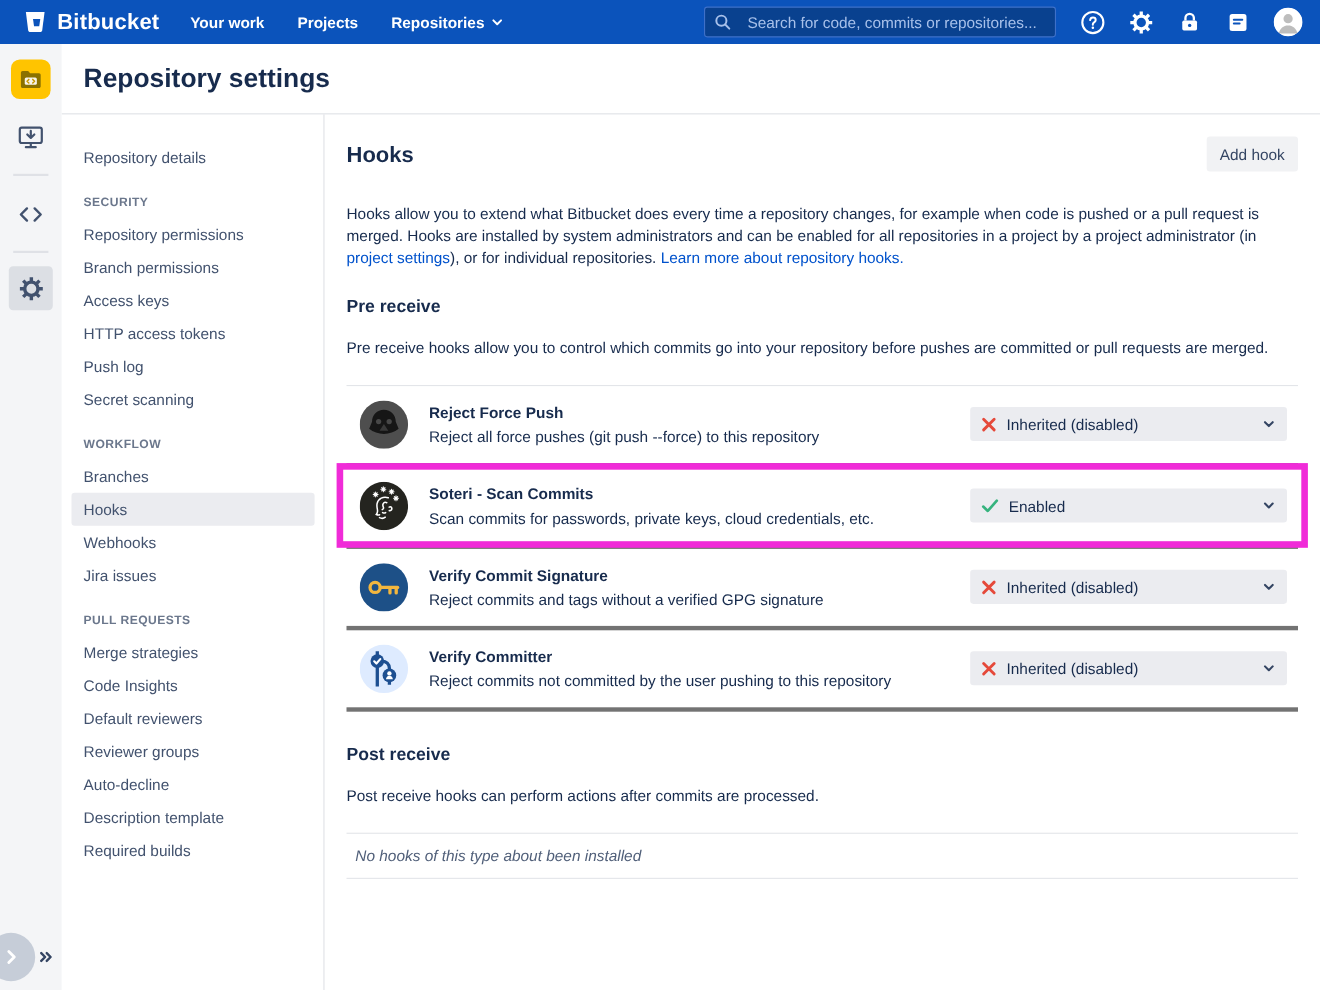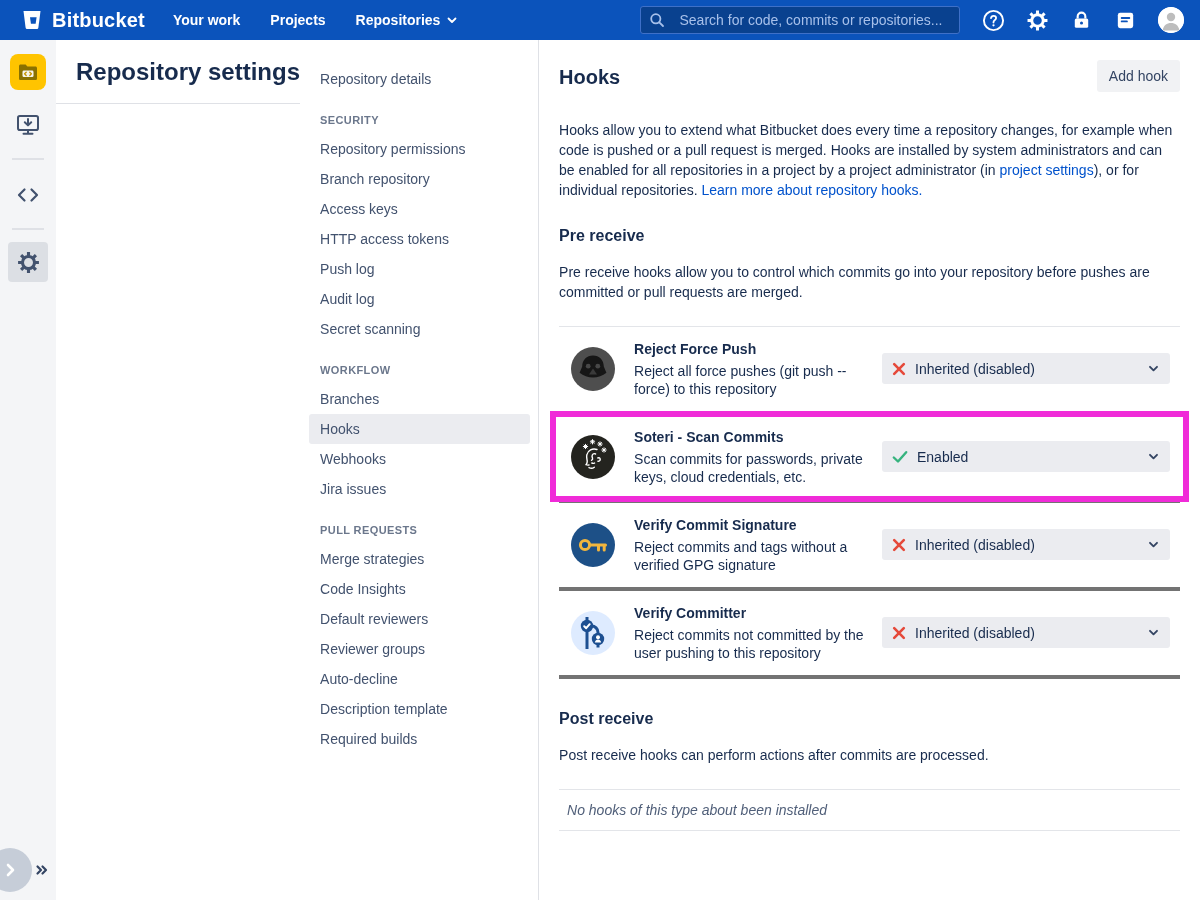--- a/index.html
+++ b/index.html
@@ -38,21 +38,21 @@
     align-items:center; padding-top:14px; position:relative; flex:none;
   }
   .repo-avatar { width:36px; height:36px; border-radius:8px; background:#FFC400; display:flex; align-items:center; justify-content:center; cursor:pointer; }
   .rail-icon { margin-top:22px; cursor:pointer; display:flex; }
   .rail-divider { width:32px; height:2px; background:#DFE1E6; margin-top:20px; }
   .rail-icon.boxed { width:40px; height:40px; background:#DCDFE4; border-radius:4px; align-items:center; justify-content:center; margin-top:12px; }
   .expand-ctl { position:absolute; bottom:8px; left:-12px; display:flex; align-items:center; }
   .expand-circle { width:44px; height:44px; border-radius:50%; background:#C6CDD8; display:flex; align-items:center; justify-content:center; cursor:pointer; }
   .expand-more { margin-left:2px; display:flex; }
   
-  .content { flex:1; display:flex; flex-direction:row; min-width:0; }
+  .content { flex:1; display:flex; flex-direction:column; min-width:0; }
   .page-header { height:64px; display:flex; align-items:center; padding-left:20px; border-bottom:1px solid #DFE1E6; flex:none; }
   .page-title { font-size:24px; font-weight:600; color:#172B4D; }
   .content-body { flex:1; display:flex; min-height:0; }
   
   .sidenav { width:239px; flex:none; border-right:1px solid #DFE1E6; padding:24px 8px 0 9px; overflow:hidden; }
   .nav-item {
     padding:5px 11px; line-height:20px; border-radius:3px; color:#42526E;
     cursor:pointer; white-space:nowrap;
   }
   .nav-item.selected { background:#EBECF0; }
@@ -227,25 +227,24 @@
       <h1 class="page-title">Repository settings</h1>
     </div>
 
     <div class="content-body">
 
       <nav class="sidenav">
         <div class="nav-item">Repository details</div>
 
         <div class="nav-section-title">SECURITY</div>
         <div class="nav-item">Repository permissions</div>
-        <div class="nav-item">Branch repository</div>
+        <div class="nav-item">Branch permissions</div>
         <div class="nav-item">Access keys</div>
         <div class="nav-item">HTTP access tokens</div>
         <div class="nav-item">Push log</div>
-        <div class="nav-item">Audit log</div>
         <div class="nav-item">Secret scanning</div>
 
         <div class="nav-section-title">WORKFLOW</div>
         <div class="nav-item">Branches</div>
         <div class="nav-item selected">Hooks</div>
         <div class="nav-item">Webhooks</div>
         <div class="nav-item">Jira issues</div>
 
         <div class="nav-section-title">PULL REQUESTS</div>
         <div class="nav-item">Merge strategies</div>

